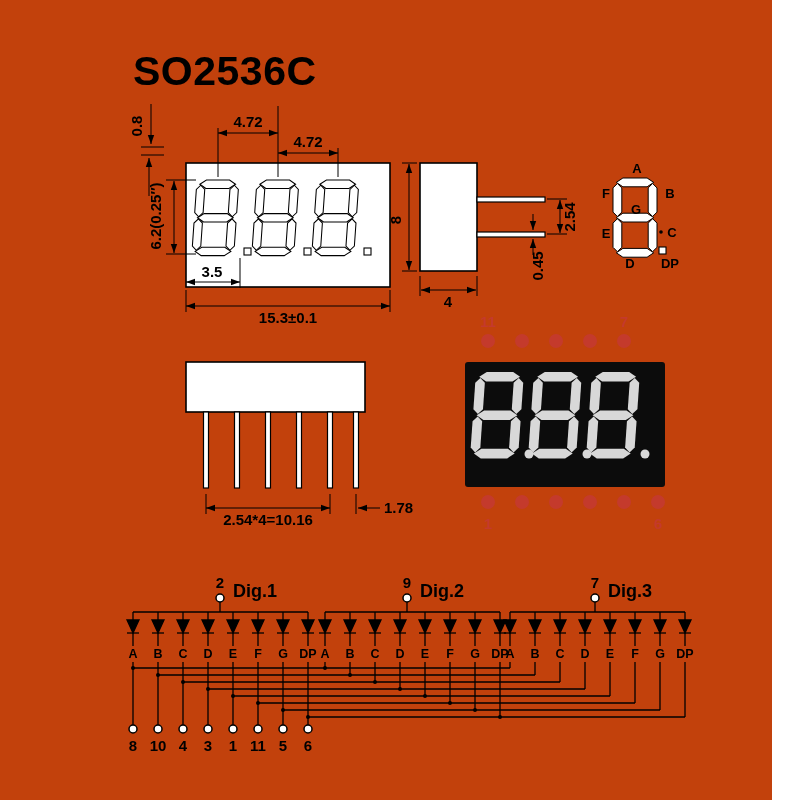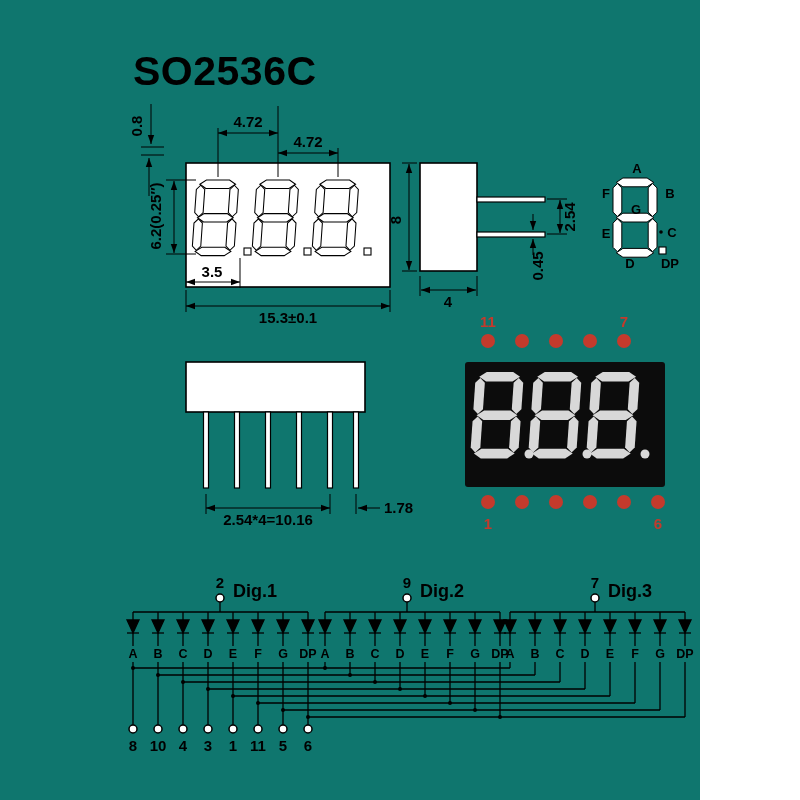--- a/index.html
+++ b/index.html
@@ -1,16 +1,16 @@
 <!DOCTYPE html>
 <html><head>
 <meta charset="utf-8">
 <style>
   html,body{margin:0;padding:0;background:#fff;}
-  .canvas{position:relative;width:700px;height:800px;background:#0f766e;overflow:hidden;}
+  .canvas{position:relative;width:772px;height:800px;background:#c2410c;overflow:hidden;}
   svg{display:block;}
   text{font-family:"Liberation Sans","DejaVu Sans",sans-serif;fill:#000;}
   .ttl{font-size:41px;font-weight:bold;letter-spacing:.5px;}
   .dimt{font-size:15px;font-weight:bold;}
   .segl{font-size:13px;font-weight:bold;}
   .schl{font-size:12.5px;font-weight:bold;}
   .pinn{font-size:15px;font-weight:bold;}
   .digl{font-size:18px;font-weight:bold;}
   .redl{font-size:15px;font-weight:bold;fill:#c43a2c;}
   .part{fill:#fff;stroke:#000;stroke-width:1.6;}

